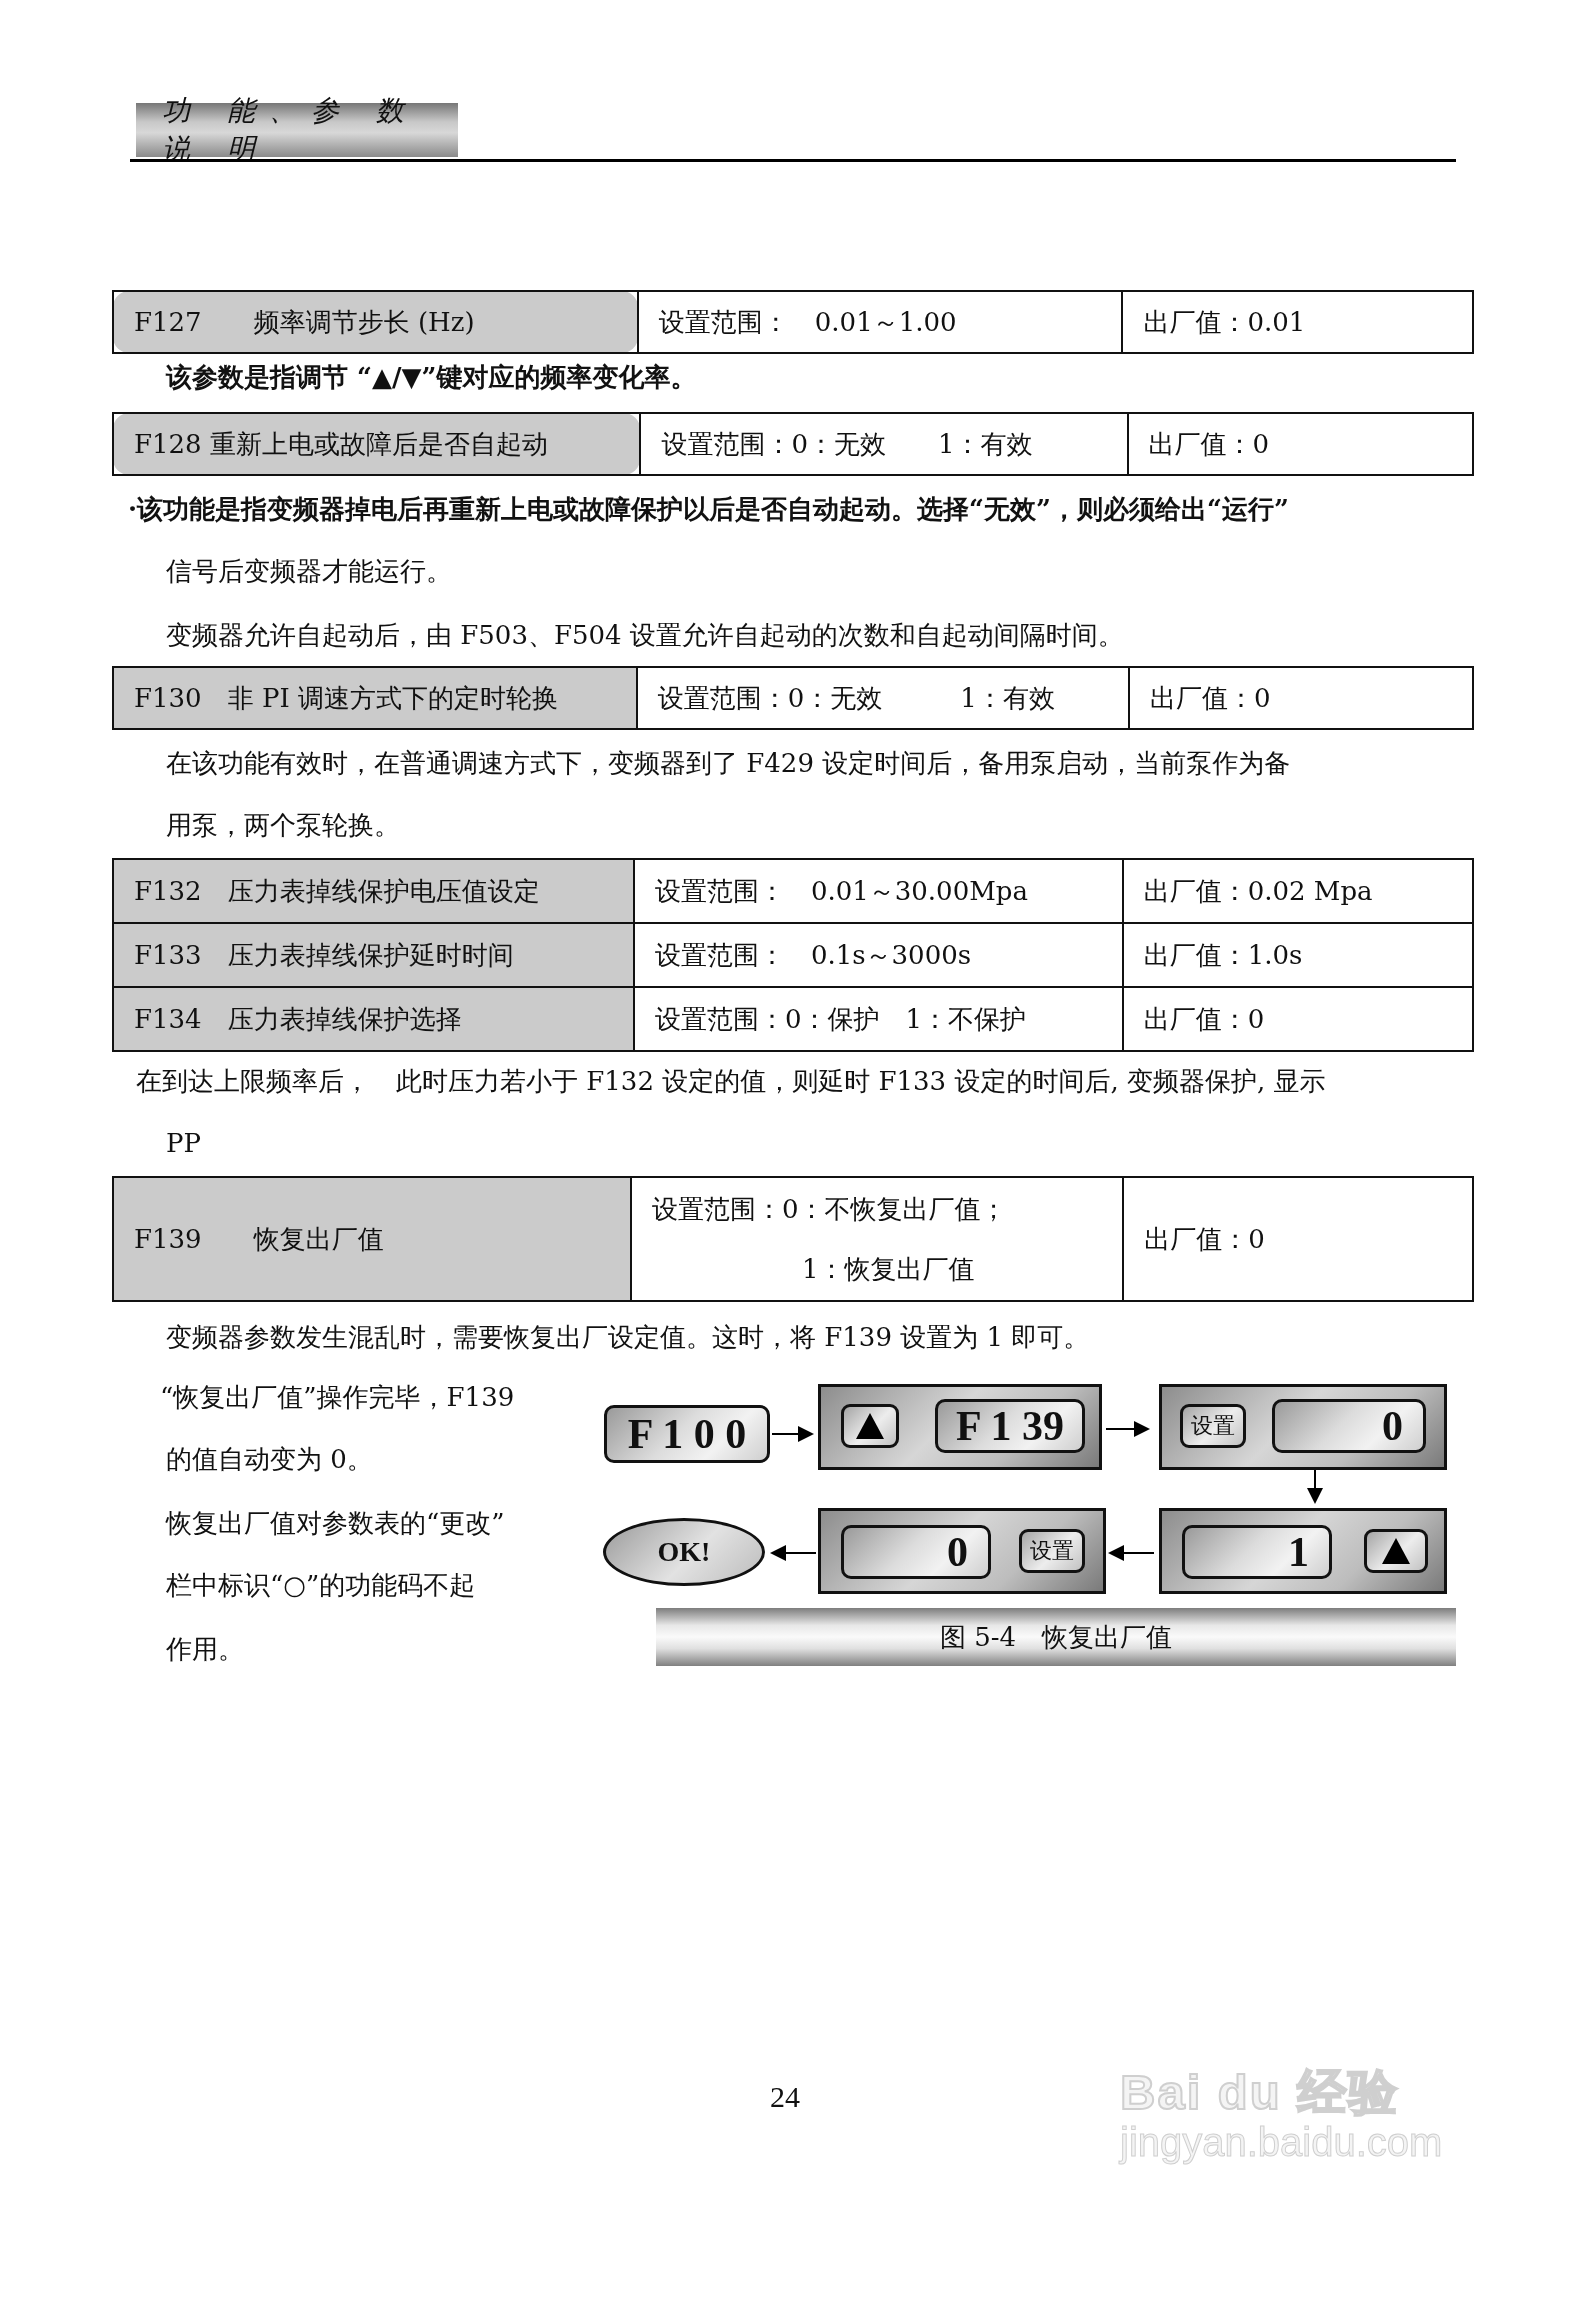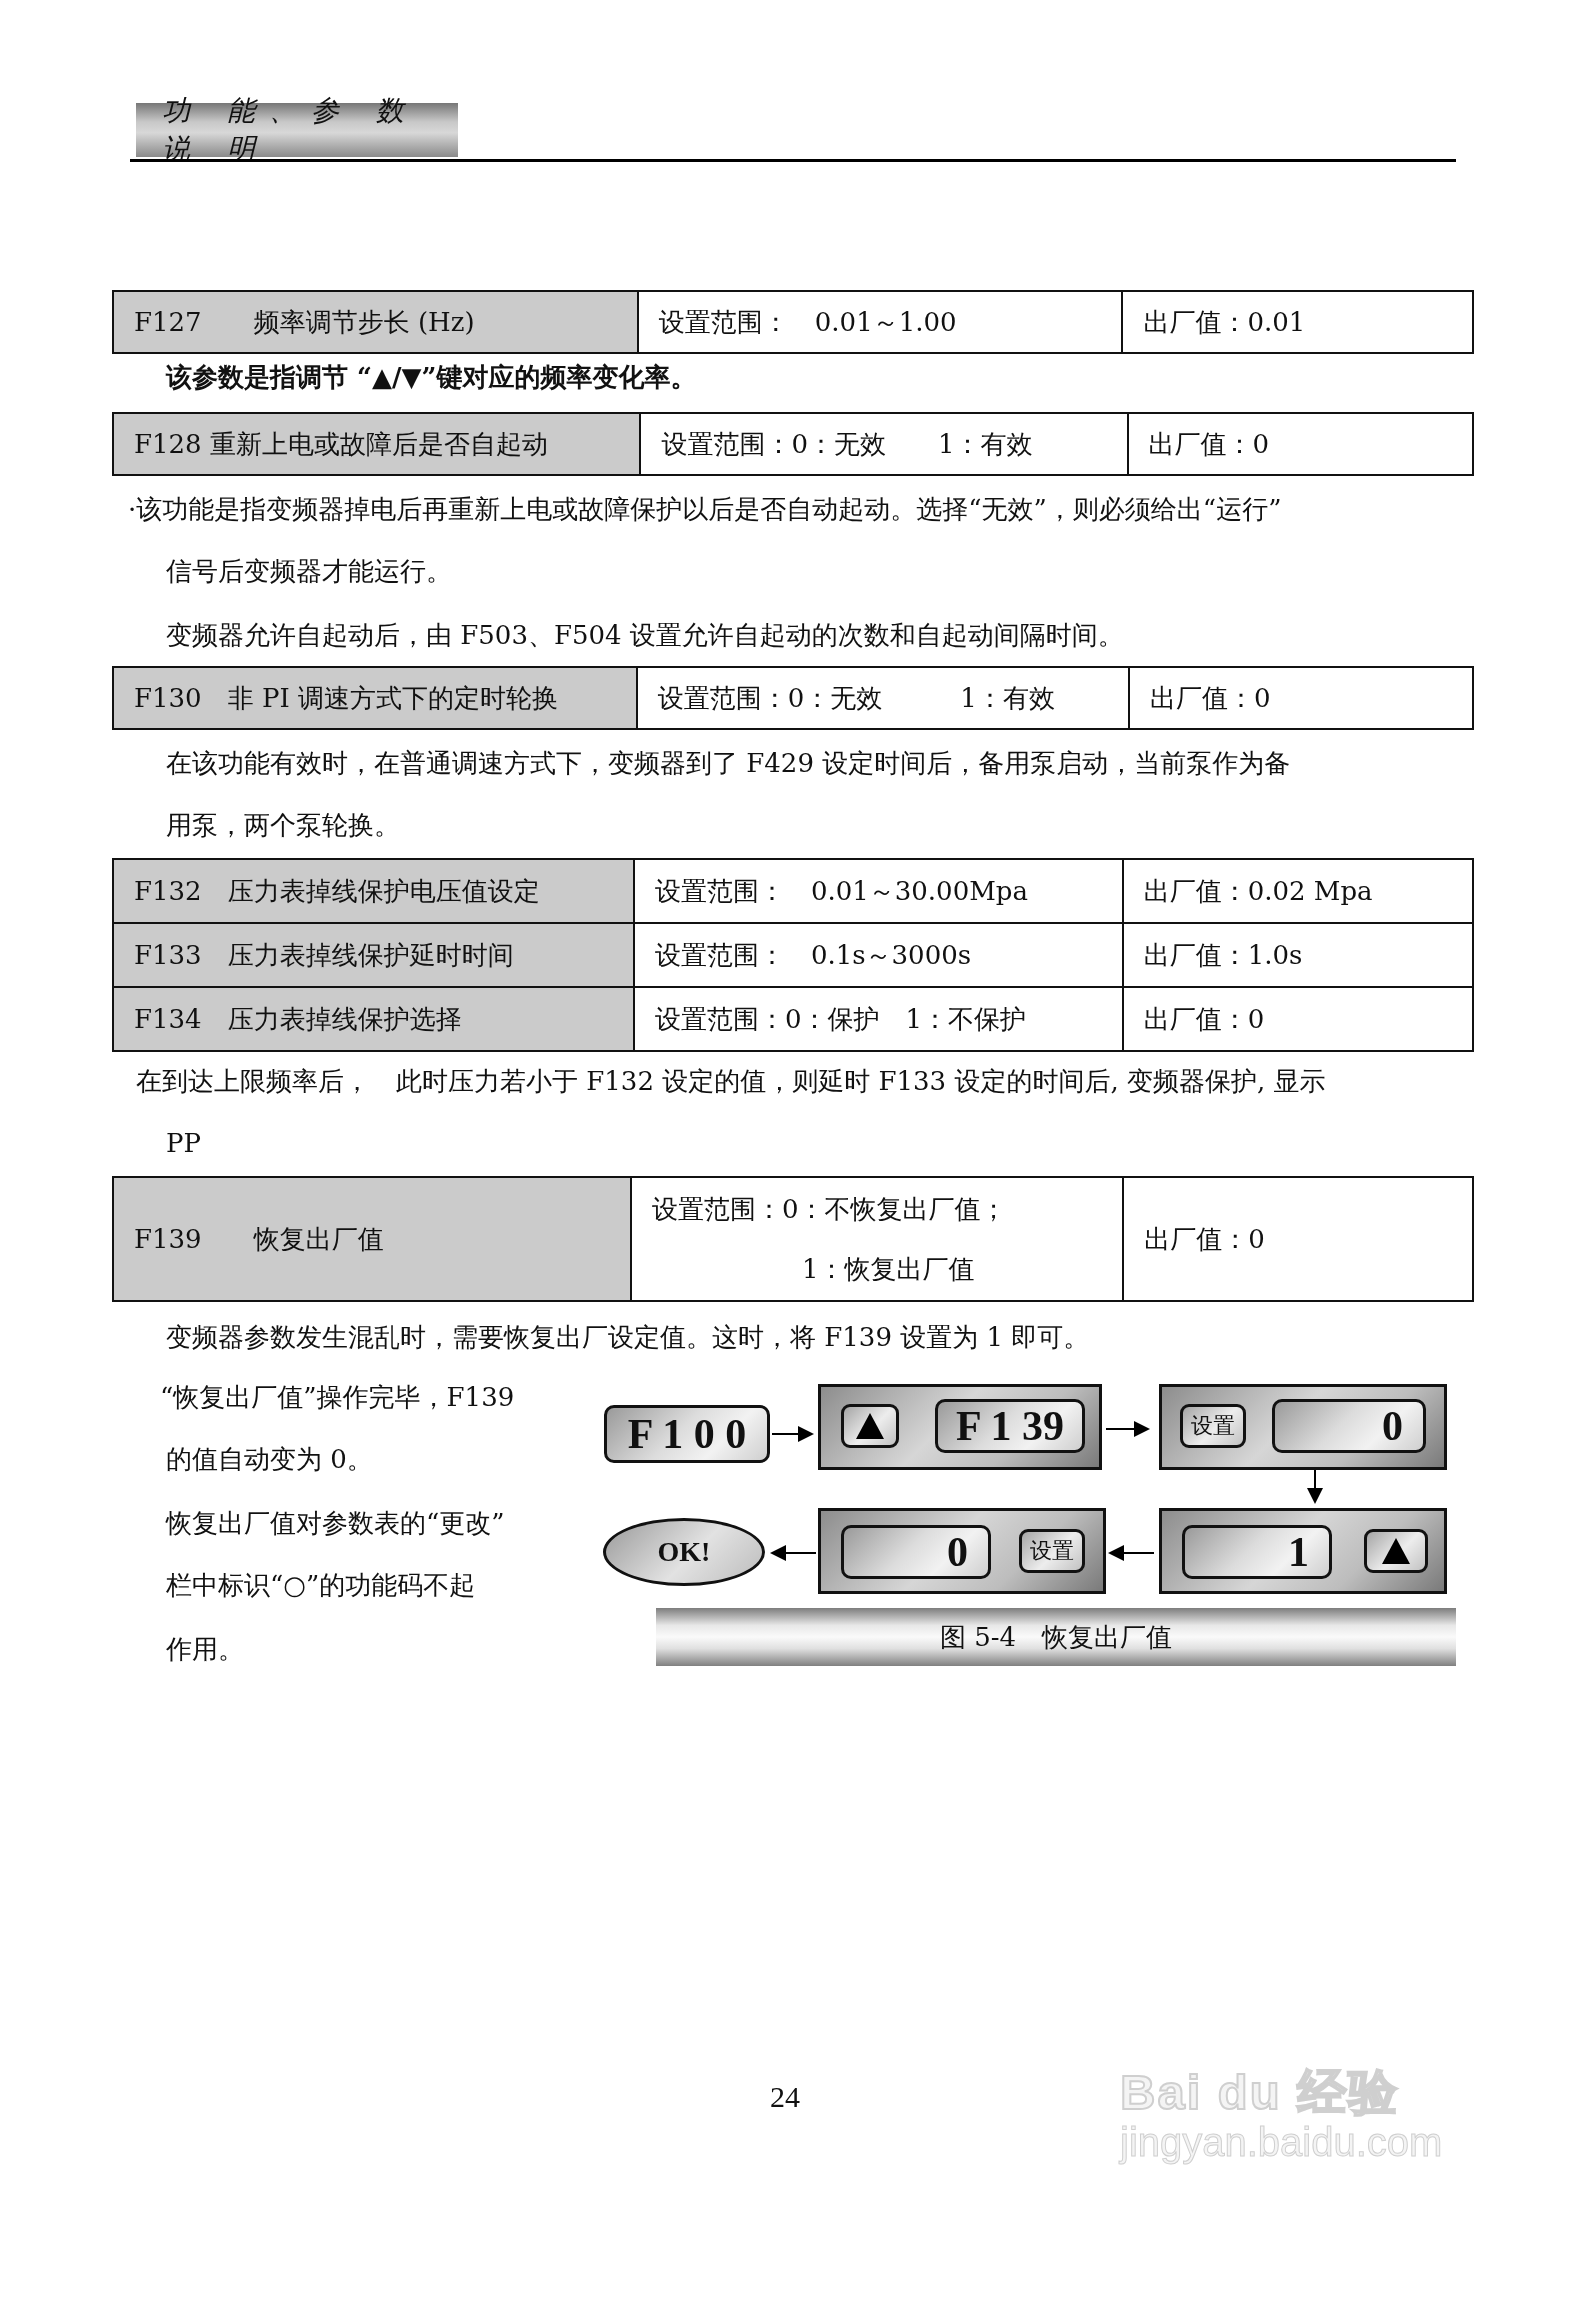--- a/index.html
+++ b/index.html
@@ -14,21 +14,21 @@
   .hdr-text { font-family:"DejaVu Sans","Liberation Sans",sans-serif; font-style:italic;
     font-size:28px; letter-spacing:14px; padding-left:26px; color:#111; }
   .hdr-rule { left:130px; top:159px; width:1326px; height:3px; background:#000; }
 
   
   table.ptab { position:absolute; left:112px; width:1362px; border-collapse:collapse;
     font-size:26px; }
   table.ptab td { border:2px solid #111; height:60px; padding:0 0 0 20px; vertical-align:middle;
     white-space:nowrap; }
   table.ptab td.name { background:#cbcbcb; }
-  .c1 { width:512px; } .c2 { width:472px;border-radius:13px; } .c3 { width:338px; }
+  .c1 { width:512px;border-radius:16px; } .c2 { width:472px;border-radius:13px; } .c3 { width:338px; }
 
   .para { position:absolute; font-size:26px; white-space:nowrap; }
 
   
   .panel { position:absolute; border:3px solid #111;
     background:linear-gradient(135deg,#8d8d8d 0%,#d6d6d6 45%,#bdbdbd 70%,#7a7a7a 100%); }
   .lcd { position:absolute; border:3px solid #111; border-radius:10px;
     background:linear-gradient(135deg,#9a9a9a 0%,#dcdcdc 45%,#f2f2f2 70%,#cfcfcf 100%);
     font-family:"Liberation Serif","DejaVu Serif",serif; font-weight:bold; font-size:42px;
     display:flex; align-items:center; justify-content:flex-end; padding-right:20px; box-sizing:border-box; }
@@ -77,21 +77,21 @@
 
 <table class="ptab" style="top:412px;">
   <tbody>
       <tr>
     <td class="name c1">F128 重新上电或故障后是否自起动</td>
     <td class="c2">设置范围：0：无效　　1：有效</td>
     <td class="c3">出厂值：0</td>
   </tr>
 </tbody>
   </table>
-<div class="para" style="left:128px;top:492px;">·该功能是指变频器掉电后再重新上电或故障保护以后是否自动起动。选择“无效”，则必须给出“运行”</div>
+<div class="para" style="left:128px;top:492px;font-weight:bold;">·该功能是指变频器掉电后再重新上电或故障保护以后是否自动起动。选择“无效”，则必须给出“运行”</div>
 <div class="para" style="left:166px;top:554px;">信号后变频器才能运行。</div>
 <div class="para" style="left:166px;top:618px;">变频器允许自起动后，由 F503、F504 设置允许自起动的次数和自起动间隔时间。</div>
 
 <table class="ptab" style="top:666px;">
   <tbody>
       <tr>
     <td class="name" style="width:508px;">F130　非 PI 调速方式下的定时轮换</td>
     <td style="width:476px;">设置范围：0：无效　　　1：有效</td>
     <td class="c3">出厂值：0</td>
   </tr>

